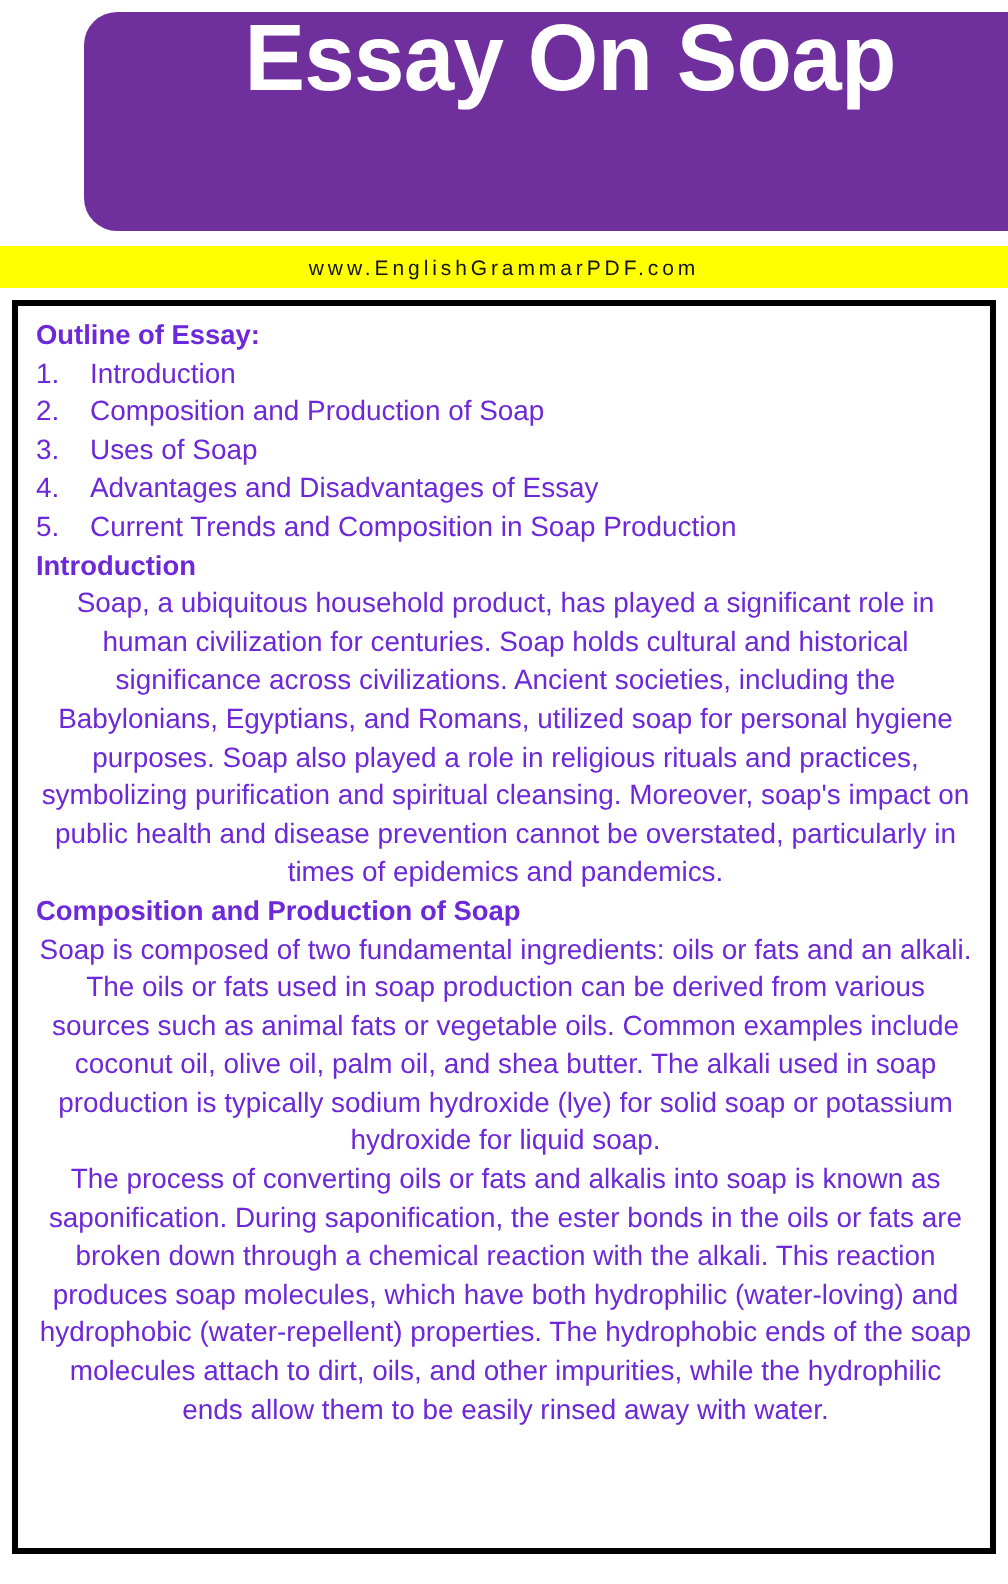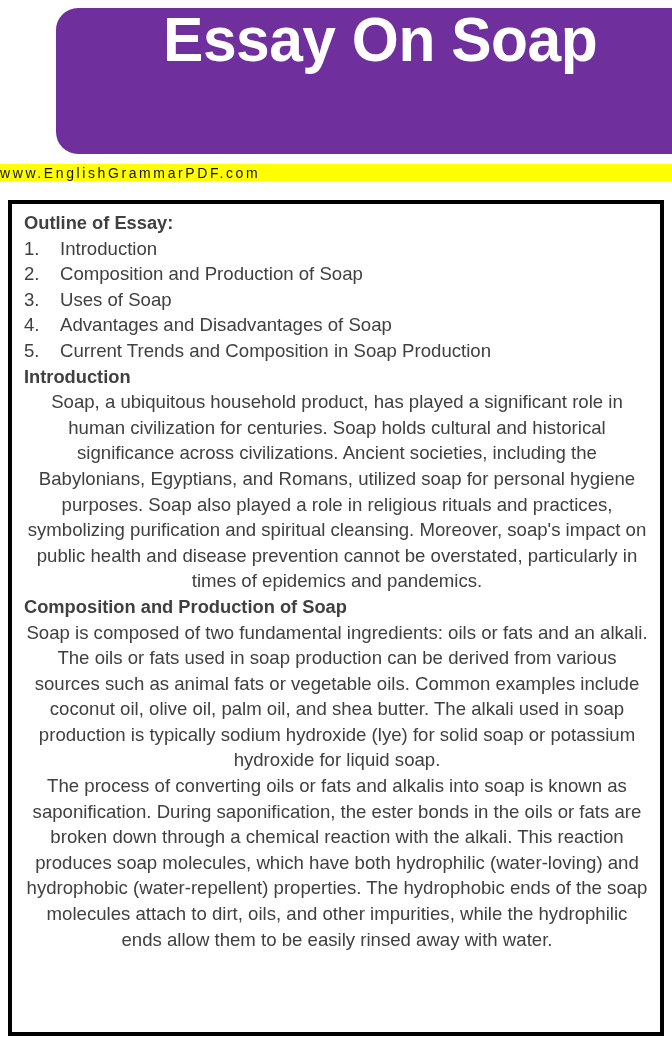--- a/index.html
+++ b/index.html
@@ -46,25 +46,25 @@
     white-space: nowrap;
     transform: scaleX(0.96);
   }
 
   
   .url-strip {
     position: absolute;
     left: 0;
     top: 164px;
     width: 672px;
-    height: 17px;
+    height: 28px;
     background: #FFFF00;
     display: flex;
     align-items: center;
-    justify-content: flex-start;
+    justify-content: center;
   }
   .url-text {
     color: #141414;
     font-family: "Liberation Sans", sans-serif;
     font-size: 14px;
     font-weight: normal;
     letter-spacing: 2.6px;
     white-space: nowrap;
   }
 
@@ -76,21 +76,21 @@
     width: 656px;
     height: 836px;
     border: 4px solid #000000;
     background: #ffffff;
     box-sizing: border-box;
     padding: 6px 10px 8px 12px;
     overflow: hidden;
   }
 
   .doc-body {
-    color: #404040;
+    color: #6d28d9;
     font-family: "Liberation Sans", sans-serif;
     font-size: 18.6px;
     line-height: 25.6px;
   }
 
   .heading {
     font-weight: bold;
     font-size: 18.3px;
     line-height: 25.6px;
     margin: 0;
@@ -145,21 +145,21 @@
         <li class="outline-item">
           <span class="outline-num">2.</span>
           <span class="outline-label">Composition and Production of Soap</span>
         </li>
         <li class="outline-item">
           <span class="outline-num">3.</span>
           <span class="outline-label">Uses of Soap</span>
         </li>
         <li class="outline-item">
           <span class="outline-num">4.</span>
-          <span class="outline-label">Advantages and Disadvantages of Soap</span>
+          <span class="outline-label">Advantages and Disadvantages of Essay</span>
         </li>
         <li class="outline-item">
           <span class="outline-num">5.</span>
           <span class="outline-label">Current Trends and Composition in Soap Production</span>
         </li>
       </ul>
 
       <div class="heading">Introduction</div>
       <p class="para">Soap, a ubiquitous household product, has played a significant role in human civilization for centuries. Soap holds cultural and historical significance across civilizations. Ancient societies, including the Babylonians, Egyptians, and Romans, utilized soap for personal hygiene purposes. Soap also played a role in religious rituals and practices, symbolizing purification and spiritual cleansing. Moreover, soap's impact on public health and disease prevention cannot be overstated, particularly in times of epidemics and pandemics.</p>
 

